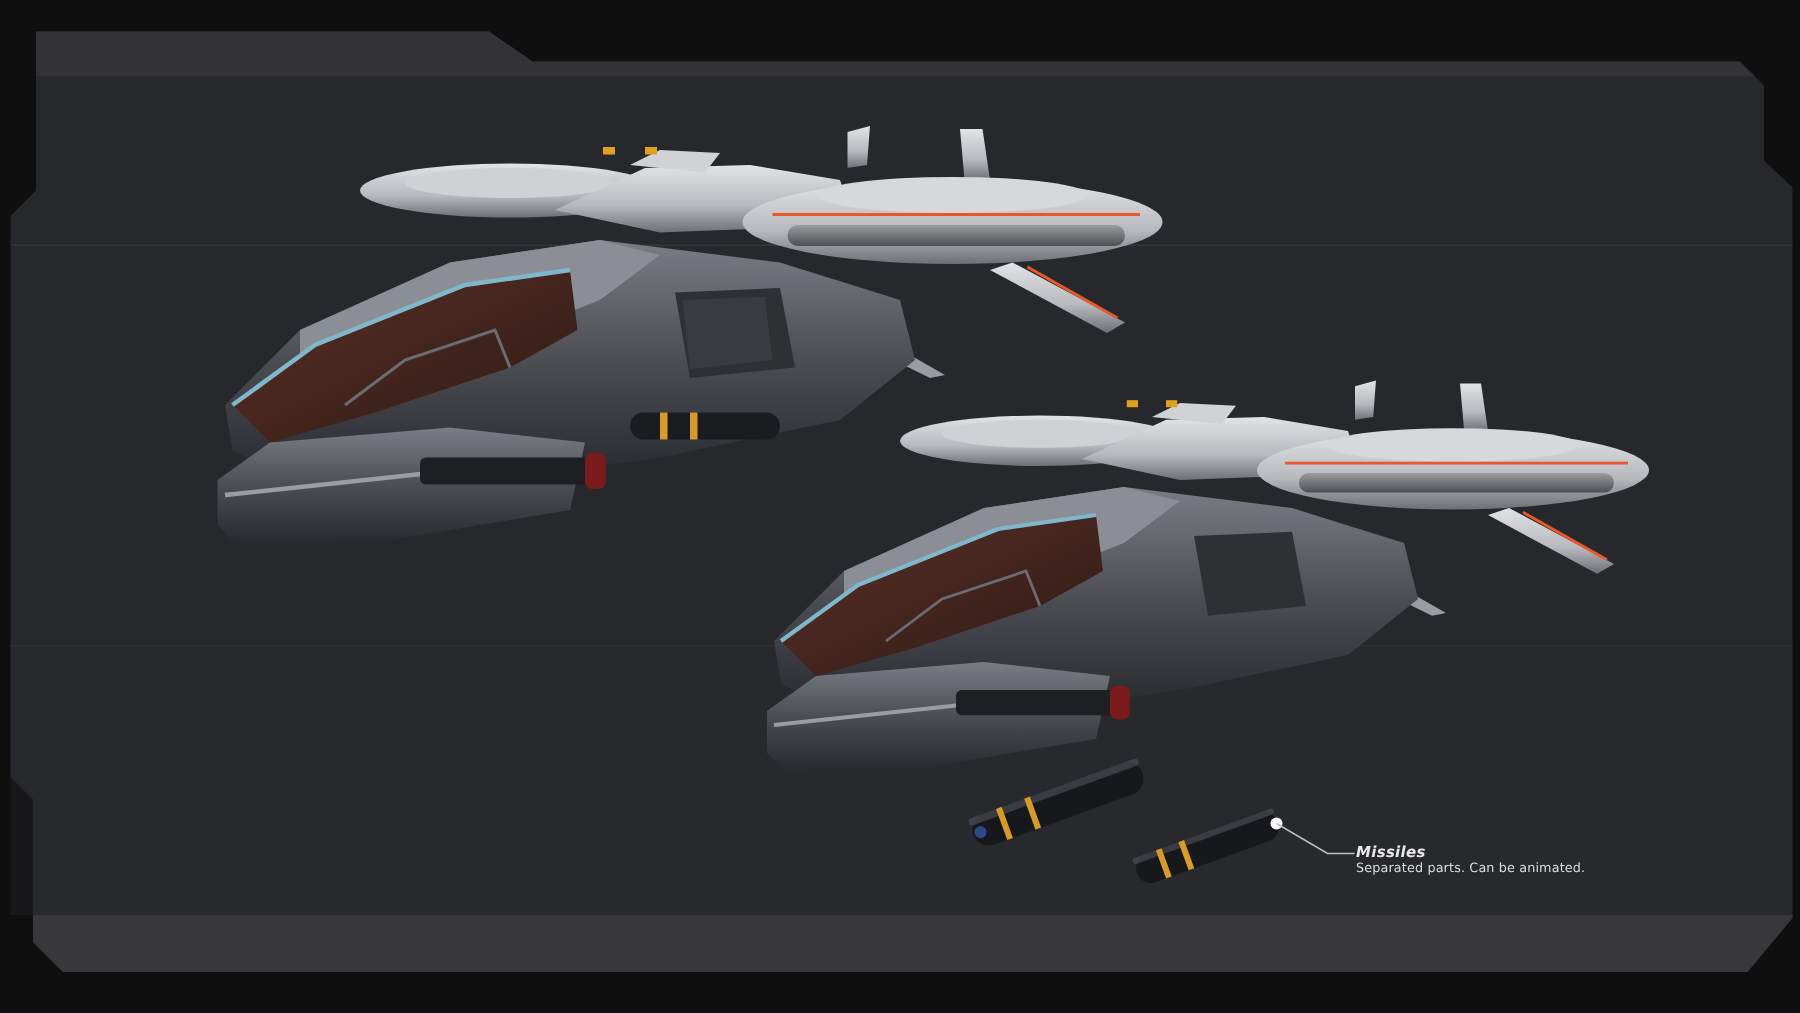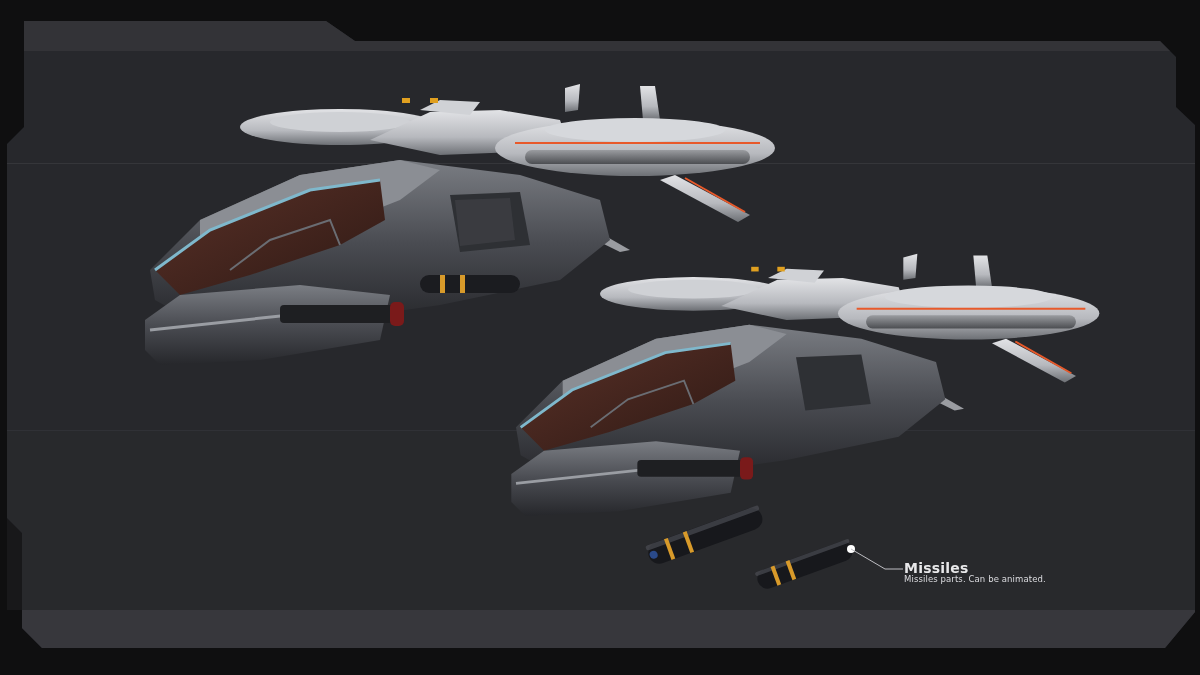--- a/index.html
+++ b/index.html
@@ -1,20 +1,20 @@
 <!DOCTYPE html>
 <html><head>
 <meta charset="utf-8">
 <style>
   html, body { margin:0; padding:0; }
   body { width:1200px; height:675px; background:#0f0f10; position:relative; overflow:hidden; font-family:"DejaVu Sans", sans-serif; }
   .frame { position:absolute; left:0; top:0; width:1200px; height:675px; }
   .ship { position:absolute; }
   .callout { position:absolute; left:904px; top:563px; color:#e8e8ea; }
-  .callout-title { font-size:14px; font-weight:bold; letter-spacing:0.2px; line-height:11px; }
+  .callout-title { font-size:10px; font-weight:bold; letter-spacing:0.2px; line-height:11px;font-style:italic; }
   .callout-desc { font-size:8.5px; line-height:11px; color:#dcdce0; letter-spacing:0.1px; }
   .leader { position:absolute; left:0; top:0; }
 </style>
 </head>
 <body>
 
 <svg class="frame" width="1200" height="675" viewBox="0 0 1200 675">
 
   <path d="M24,21 L326,21 L355,41 L1160,41 L1176,57 L1176,107 L1195,125 L1195,612 L1165,648 L42,648 L22,628 L22,533 L7,518 L7,144 L24,127 Z" fill="#27282c"></path>
 
@@ -137,14 +137,14 @@
   </g>
 </svg>
 
 <svg class="leader" width="1200" height="675" viewBox="0 0 1200 675" style="pointer-events:none;">
   <circle cx="851" cy="549" r="4" fill="#ffffff"></circle>
   <polyline points="851,549 885,569 903,569" fill="none" stroke="#bdbdc2" stroke-width="1"></polyline>
 </svg>
 
 <div class="callout">
   <div class="callout-title">Missiles</div>
-  <div class="callout-desc">Missiles parts. Can be animated.</div>
+  <div class="callout-desc">Separated parts. Can be animated.</div>
 </div>
 
 </body></html>

